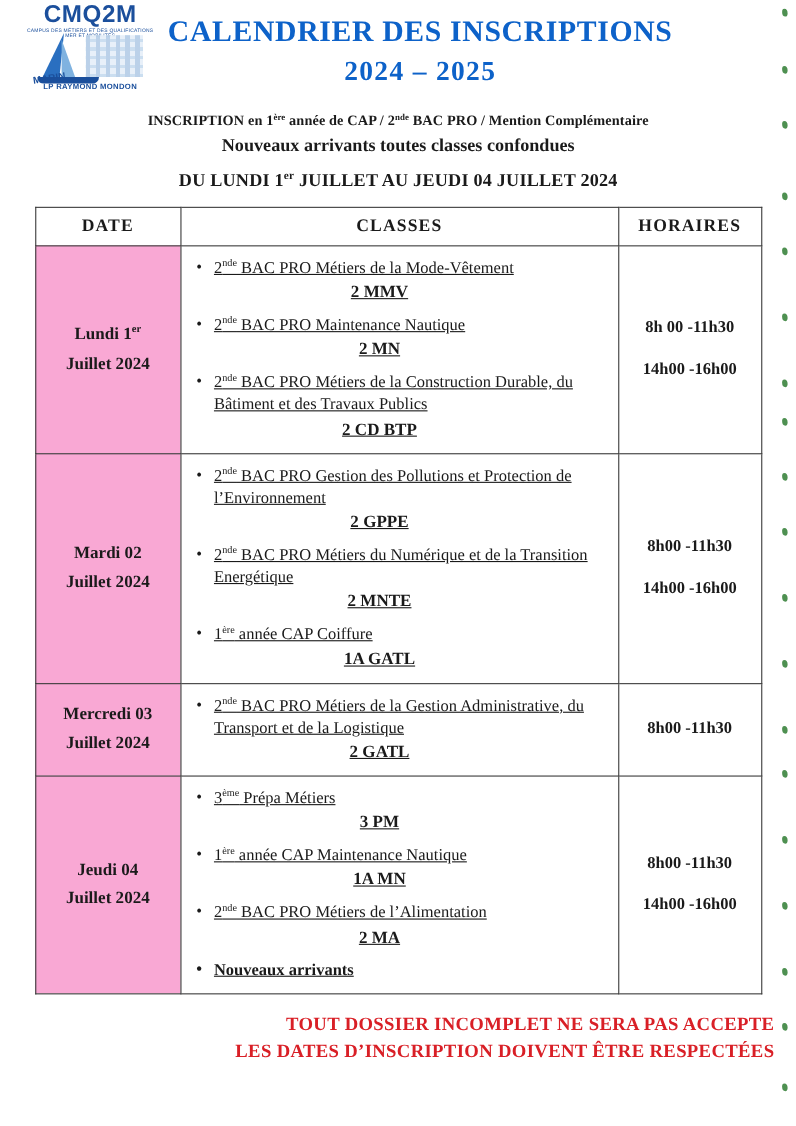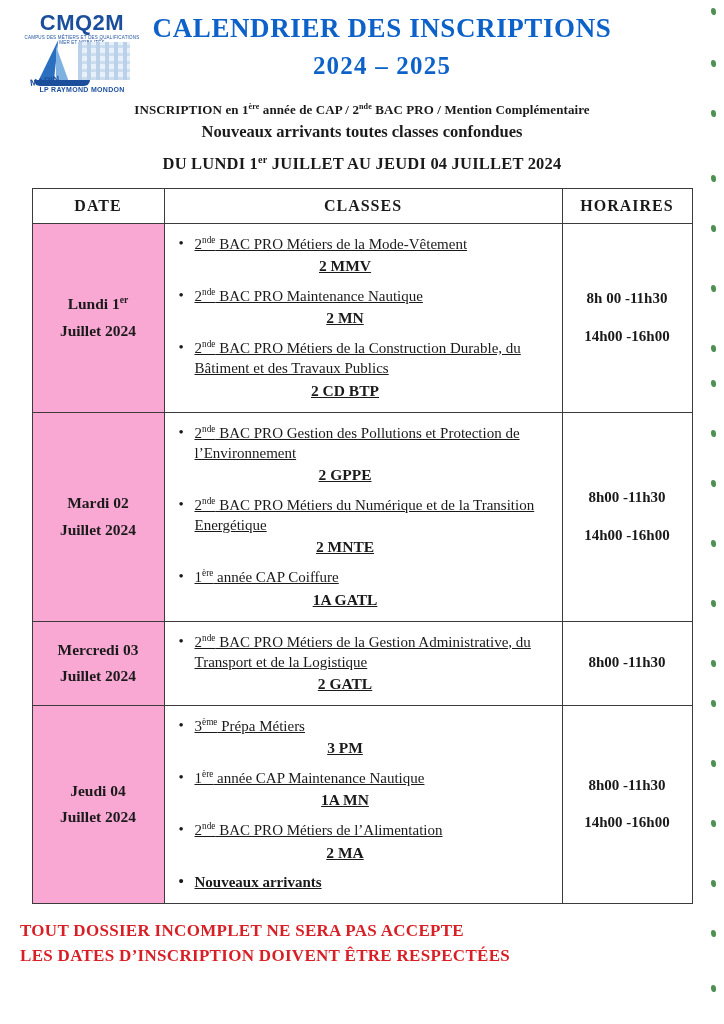--- a/index.html
+++ b/index.html
@@ -20,21 +20,21 @@
     width: 724px;
     height: 1024px;
     box-sizing: border-box;
     padding: 0 20px;
   }
 
   
   .logo {
     position: absolute;
     left: 22px;
-    top: 12px;
+    top: 2px;
     width: 120px;
     height: 96px;
   }
   .logo-top {
     font-family: "Liberation Sans", sans-serif;
     font-weight: bold;
     font-size: 22px;
     color: #1b4f9c;
     letter-spacing: 0.5px;
     text-align: center;
@@ -236,21 +236,21 @@
     text-align: center;
     font-weight: bold;
     font-size: 15.5px;
     margin-top: 2px;
     padding-right: 60px;
   }
   .bold-item { font-weight: bold; }
 
   
   .footer {
-    text-align: left;
+    text-align: right;
     margin-top: 14px;
   }
   .footer-line {
     color: #d91f26;
     font-weight: bold;
     font-size: 17px;
     letter-spacing: 0.3px;
     line-height: 1.5;
   }
 

